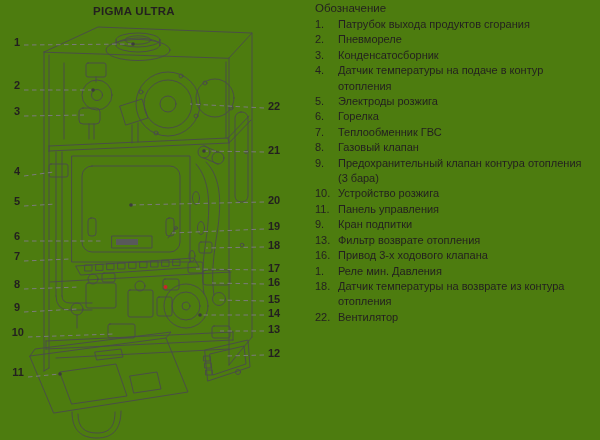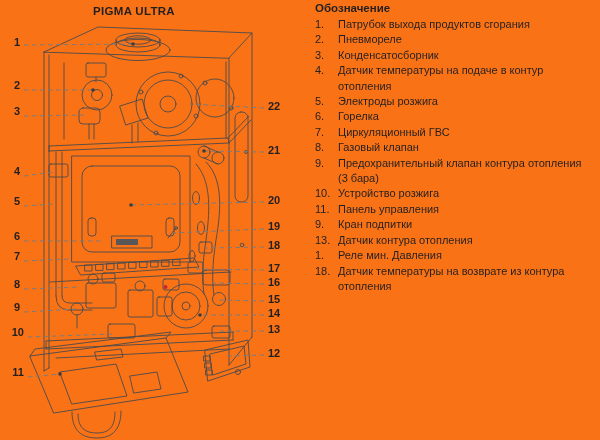--- a/index.html
+++ b/index.html
@@ -1,25 +1,25 @@
 <!DOCTYPE html>
 <html><head>
 <meta charset="utf-8">
 <style>
   html,body{margin:0;padding:0}
   body{width:600px;height:440px;background:#ffffff;font-family:"Liberation Sans",sans-serif;color:#231f20;overflow:hidden}
-  .page{position:relative;width:600px;height:440px;background:#f97316}
+  .page{position:relative;width:600px;height:440px;background:#4d7c0f}
   svg.diagram{position:absolute;left:0;top:0}
   .diagram-title{font-family:"Liberation Sans",sans-serif;font-weight:bold;font-size:11.5px;fill:#231f20;letter-spacing:.3px}
   .art{stroke:#4a4a4c;stroke-width:.9;fill:none;stroke-linejoin:round;stroke-linecap:round}
   .callout-num{font-family:"Liberation Sans",sans-serif;font-weight:bold;font-size:11px;fill:#231f20}
   .leader{stroke:#7b7b7b;stroke-width:1;stroke-dasharray:4.5 3.5;fill:none}
   .ldot{fill:#3c3c3c;stroke:none}
   .legend{position:absolute;left:315px;top:2px;width:283px}
-  .legend-title{font-size:11.5px;font-weight:bold;margin:0 0 3px 0}
+  .legend-title{font-size:11.5px;font-weight:normal;margin:0 0 3px 0}
   .legend-item{display:flex;font-size:11px;line-height:15.4px}
   .legend-item .num{flex:0 0 23px}
   .legend-item .txt{white-space:pre-line;flex:1 1 auto}
 </style>
 </head>
 <body>
 
 <div class="page">
 
   <svg class="diagram" width="320" height="440" viewBox="0 0 320 440">
@@ -237,21 +237,21 @@
         <div class="legend-item">
           <span class="num">5.</span>
           <span class="txt">Электроды розжига</span>
         </div>
         <div class="legend-item">
           <span class="num">6.</span>
           <span class="txt">Горелка</span>
         </div>
         <div class="legend-item">
           <span class="num">7.</span>
-          <span class="txt">Циркуляционный ГВС</span>
+          <span class="txt">Теплообменник ГВС</span>
         </div>
         <div class="legend-item">
           <span class="num">8.</span>
           <span class="txt">Газовый клапан</span>
         </div>
         <div class="legend-item">
           <span class="num">9.</span>
           <span class="txt">Предохранительный клапан контура отопления
 (3 бара)</span>
         </div>
@@ -262,27 +262,35 @@
         <div class="legend-item">
           <span class="num">11.</span>
           <span class="txt">Панель управления</span>
         </div>
         <div class="legend-item">
           <span class="num">9.</span>
           <span class="txt">Кран подпитки</span>
         </div>
         <div class="legend-item">
           <span class="num">13.</span>
-          <span class="txt">Датчик контура отопления</span>
+          <span class="txt">Фильтр возврате отопления</span>
+        </div>
+        <div class="legend-item">
+          <span class="num">16.</span>
+          <span class="txt">Привод 3-х ходового клапана</span>
         </div>
         <div class="legend-item">
           <span class="num">1.</span>
           <span class="txt">Реле мин. Давления</span>
         </div>
         <div class="legend-item">
           <span class="num">18.</span>
           <span class="txt">Датчик температуры на возврате из контура
 отопления</span>
         </div>
+        <div class="legend-item">
+          <span class="num">22.</span>
+          <span class="txt">Вентилятор</span>
+        </div>
       </div>
   </div>
 
 </div>
 
 </body></html>

